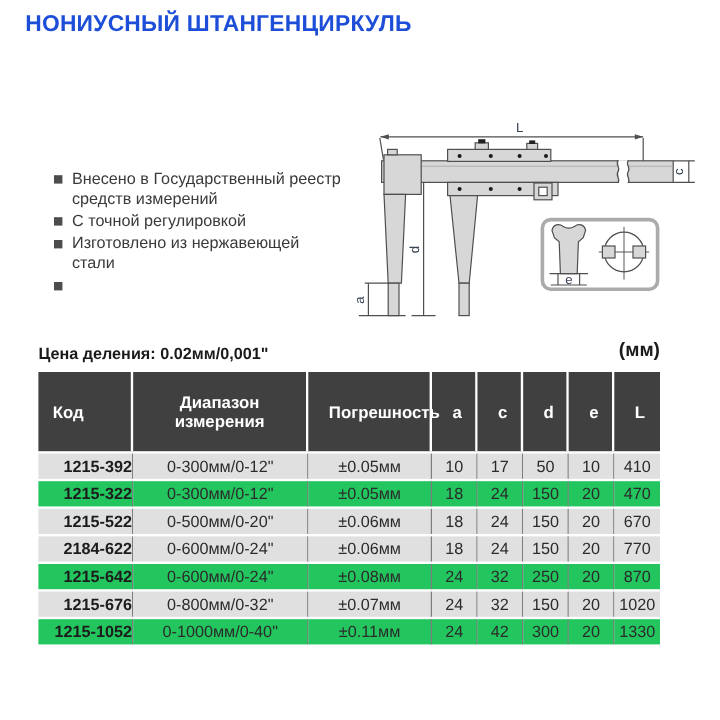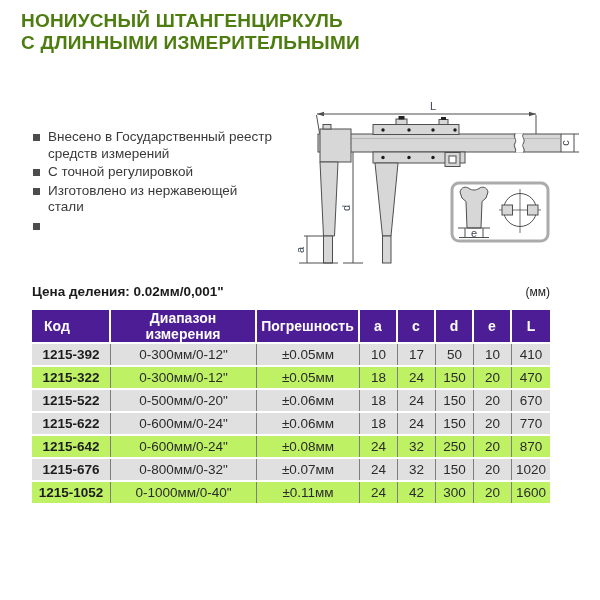--- a/index.html
+++ b/index.html
@@ -2,68 +2,67 @@
 <html><head>
 <meta charset="utf-8">
 <style>
   html,body{margin:0;padding:0;}
   body{
     width:600px;height:600px;position:relative;background:#ffffff;
     font-family:"Liberation Sans", sans-serif;color:#222;overflow:hidden;
   }
   .page-title{
     position:absolute;left:21px;top:10px;
-    font-size:19px;font-weight:bold;line-height:21.5px;color:#4d7c0f;
+    font-size:19px;font-weight:bold;line-height:21.5px;color:#1d4ed8;
     letter-spacing:.2px;
   }
   .features{
     position:absolute;left:33px;top:129px;width:262px;
-    list-style:none;margin:0;padding:0;
+    list-style:none;margin:12px;padding:0;
   }
   .features li{
     display:flex;align-items:flex-start;
     font-size:13.5px;line-height:16.5px;color:#3a3a3a;margin-bottom:2px;
   }
   .bullet{
     flex:0 0 7px;width:7px;height:7px;background:#4c4c4c;margin:5px 8px 0 0;
   }
   .feature-text{flex:1;max-width:228px;}
   .diagram{position:absolute;left:293px;top:86px;width:300px;height:195px;}
   .division-row{
     position:absolute;left:32px;top:284px;width:518px;
     display:flex;justify-content:space-between;align-items:flex-end;
   }
   .division-label{font-size:13.5px;font-weight:bold;color:#1a1a1a;}
-  .units-label{font-size:12px;font-weight:normal;color:#1a1a1a;}
+  .units-label{font-size:16px;font-weight:bold;color:#1a1a1a;}
   table.spec{
     position:absolute;left:32px;top:308px;width:518px;
     border-collapse:separate;border-spacing:0 2px;table-layout:fixed;
   }
   table.spec th{
-    background:#4c1d95;color:#ffffff;font-size:14px;font-weight:bold;
-    height:22px;text-align:center;border-right:2px solid #ffffff;padding:0;
+    background:#404040;color:#ffffff;font-size:14px;font-weight:bold;
+    height:22px;text-align:center;border-right:2px solid #ffffff;padding:17px;
   }
   table.spec th.first{text-align:left;padding-left:12px;}
   table.spec th:last-child{border-right:none;}
   table.spec td{
     font-size:13.5px;color:#2b2b2b;height:21px;text-align:center;
     border-right:1px solid #7e7e7e;padding:0;white-space:nowrap;
   }
   table.spec td:last-child{border-right:none;}
-  table.spec td.c0{font-weight:bold;text-align:center;color:#1c1c1c;margin-left:32px;}
+  table.spec td.c0{font-weight:bold;text-align:right;color:#1c1c1c;margin-left:32px;}
   tr.odd td{background:#e0e0e0;}
-  tr.even td{background:#bef264;}
+  tr.even td{background:#22c55e;}
   .dim-label{font-size:11px;fill:#3a4454;}
 </style>
 </head>
 <body>
 
 <div class="page-title">
   <div>НОНИУСНЫЙ ШТАНГЕНЦИРКУЛЬ</div>
-  <div>С ДЛИННЫМИ ИЗМЕРИТЕЛЬНЫМИ</div>
 </div>
 
 <ul class="features">
   <li>
     <span class="bullet"></span>
     <span class="feature-text">Внесено в Государственный реестр средств измерений</span>
   </li>
   <li>
     <span class="bullet"></span>
     <span class="feature-text">С точной регулировкой</span>
@@ -202,21 +201,21 @@
       <td class="c0">1215-522</td>
       <td>0-500мм/0-20"</td>
       <td>±0.06мм</td>
       <td>18</td>
       <td>24</td>
       <td>150</td>
       <td>20</td>
       <td>670</td>
     </tr>
     <tr class="odd">
-      <td class="c0">1215-622</td>
+      <td class="c0">2184-622</td>
       <td>0-600мм/0-24"</td>
       <td>±0.06мм</td>
       <td>18</td>
       <td>24</td>
       <td>150</td>
       <td>20</td>
       <td>770</td>
     </tr>
     <tr class="even">
       <td class="c0">1215-642</td>
@@ -239,16 +238,16 @@
       <td>1020</td>
     </tr>
     <tr class="even">
       <td class="c0">1215-1052</td>
       <td>0-1000мм/0-40"</td>
       <td>±0.11мм</td>
       <td>24</td>
       <td>42</td>
       <td>300</td>
       <td>20</td>
-      <td>1600</td>
+      <td>1330</td>
     </tr>
   </tbody>
 </table>
 
 </body></html>

